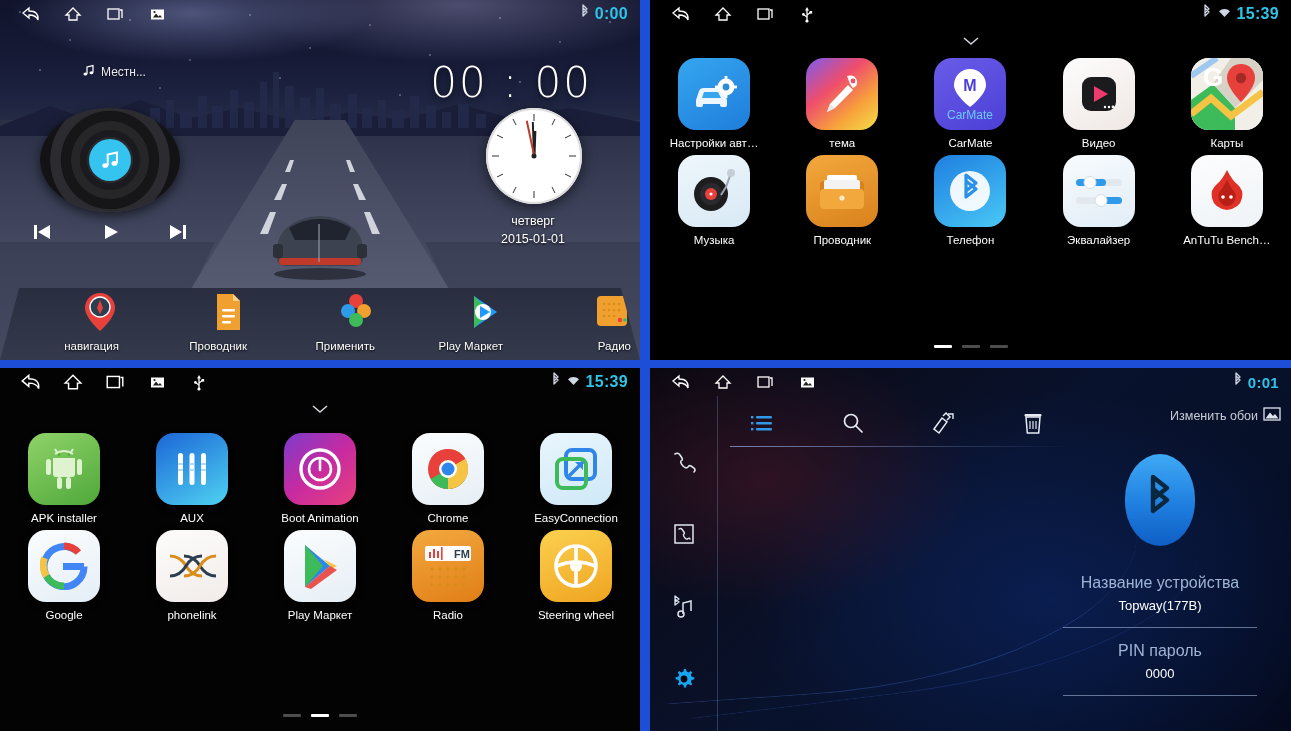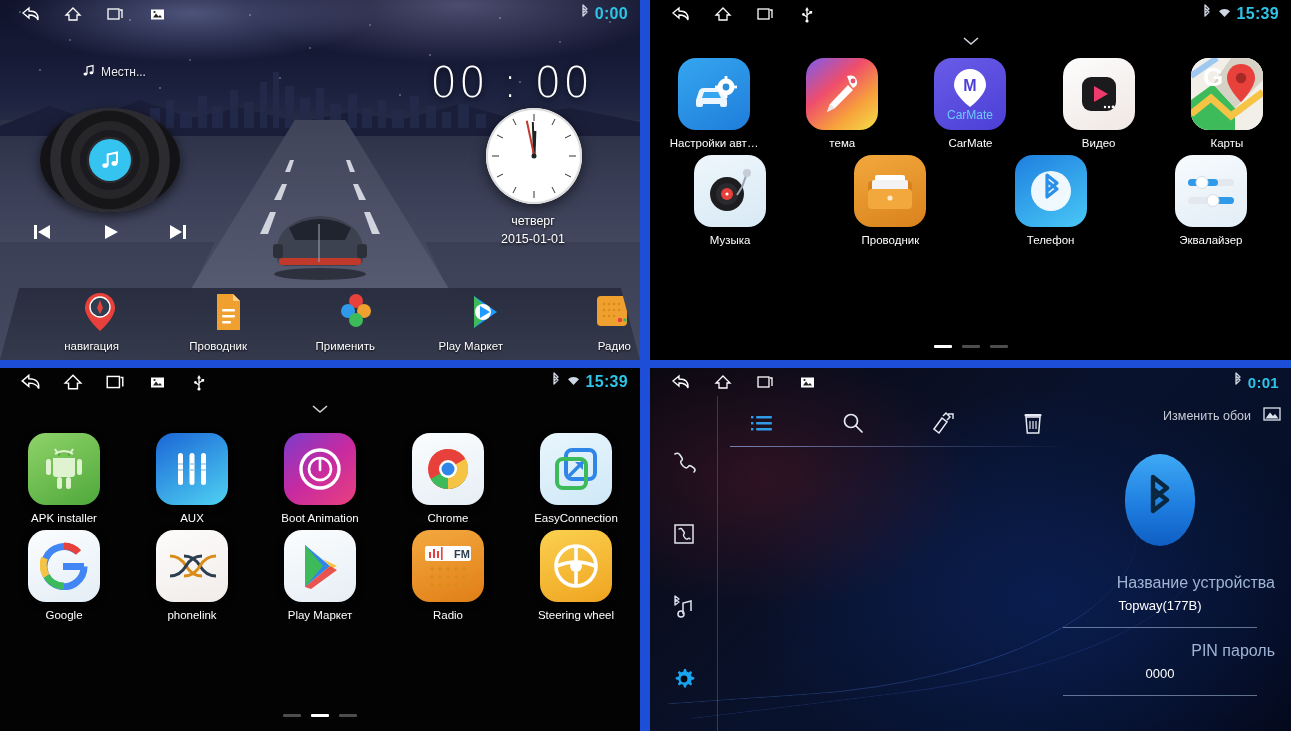--- a/index.html
+++ b/index.html
@@ -129,27 +129,27 @@
     transform:rotate(-7deg); }
   #p-bt .sidebar { position:absolute; left:0; top:28px; bottom:0; width:68px;
     display:flex; flex-direction:column; align-items:center; justify-content:space-around;
     padding:30px 0 26px; border-right:1px solid rgba(120,150,210,.32); }
   #p-bt .sbicon { width:34px; height:34px; display:flex; align-items:center; justify-content:center; }
   #p-bt .toolbar { position:absolute; left:68px; right:0; top:34px; height:42px;
     display:flex; align-items:center; }
   #p-bt .tbicon { width:90px; display:flex; align-items:center; justify-content:center; }
   #p-bt .underline { position:absolute; left:80px; width:340px; top:78px; height:1px;
     background:linear-gradient(90deg,rgba(160,190,255,.65),rgba(160,190,255,0)); }
-  #p-bt .wallbtn { position:absolute; right:10px; top:38px; display:flex; align-items:center; gap:12px;
+  #p-bt .wallbtn { position:absolute; right:10px; top:38px; display:flex; align-items:center; gap:5px;
     color:#c8ccd6; font-size:12.5px; }
   #p-bt .btpanel { position:absolute; right:16px; top:86px; width:230px; text-align:center; }
   #p-bt .btlogo { width:70px; height:92px; margin:0 auto 28px; border-radius:36px/46px;
     background:linear-gradient(180deg,#3fa9f5 0%,#1f7fe0 55%,#0f5ec4 100%);
     display:flex; align-items:center; justify-content:center; }
-  #p-bt .fieldlabel { color:#9fb4d4; font-size:16px; margin-bottom:6px;text-align:right; }
+  #p-bt .fieldlabel { color:#9fb4d4; font-size:16px; margin-bottom:6px; }
   #p-bt .fieldvalue { color:#fff; font-size:13px; padding-bottom:14px;
     border-bottom:1px solid rgba(175,195,230,.55); margin:0 18px 14px; }
 </style>
 </head>
 <body>
 
 <div class="grid">
 
   <div class="panel" id="p-home">
     <div class="sky"></div>
@@ -548,20 +548,31 @@
               <rect x="6" y="11" width="46" height="7" rx="3.5" fill="#e2e8ee"></rect>
               <rect x="6" y="11" width="30" height="7" rx="3.5" fill="#2f9ae8"></rect>
               <circle cx="20" cy="14.5" r="6" fill="#fff" stroke="#d5dde5"></circle>
               <rect x="6" y="29" width="46" height="7" rx="3.5" fill="#e2e8ee"></rect>
               <rect x="26" y="29" width="26" height="7" rx="3.5" fill="#2f9ae8"></rect>
               <circle cx="31" cy="32.5" r="6" fill="#fff" stroke="#d5dde5"></circle>
             </svg>
           </div>
           <div class="caption">Эквалайзер</div>
         </div>
+        <div class="appcell">
+          <div class="appicon" style="background:linear-gradient(160deg,#fdfdfd,#eef3f7)">
+            <svg width="50" height="50" viewBox="0 0 50 50">
+              <path d="M25 4 Q30 14 35 18 Q42 24 40 32 Q38 42 25 44 Q12 42 10 32 Q8 24 15 18 Q20 14 25 4 Z" fill="#e03127"></path>
+              <path d="M25 14 Q28 20 31 24 Q35 28 33 34 Q30 40 25 40 Q20 40 17 34 Q15 28 19 24 Q22 20 25 14 Z" fill="#b81f17"></path>
+              <circle cx="21" cy="31" r="1.8" fill="#fff"></circle>
+                <circle cx="29" cy="31" r="1.8" fill="#fff"></circle>
+            </svg>
+          </div>
+          <div class="caption">AnTuTu Bench…</div>
+        </div>
       </div>
     </div>
 
     <div class="pagedots">
       <i class="on"></i>
       <i></i>
       <i></i>
     </div>
   </div>
 

